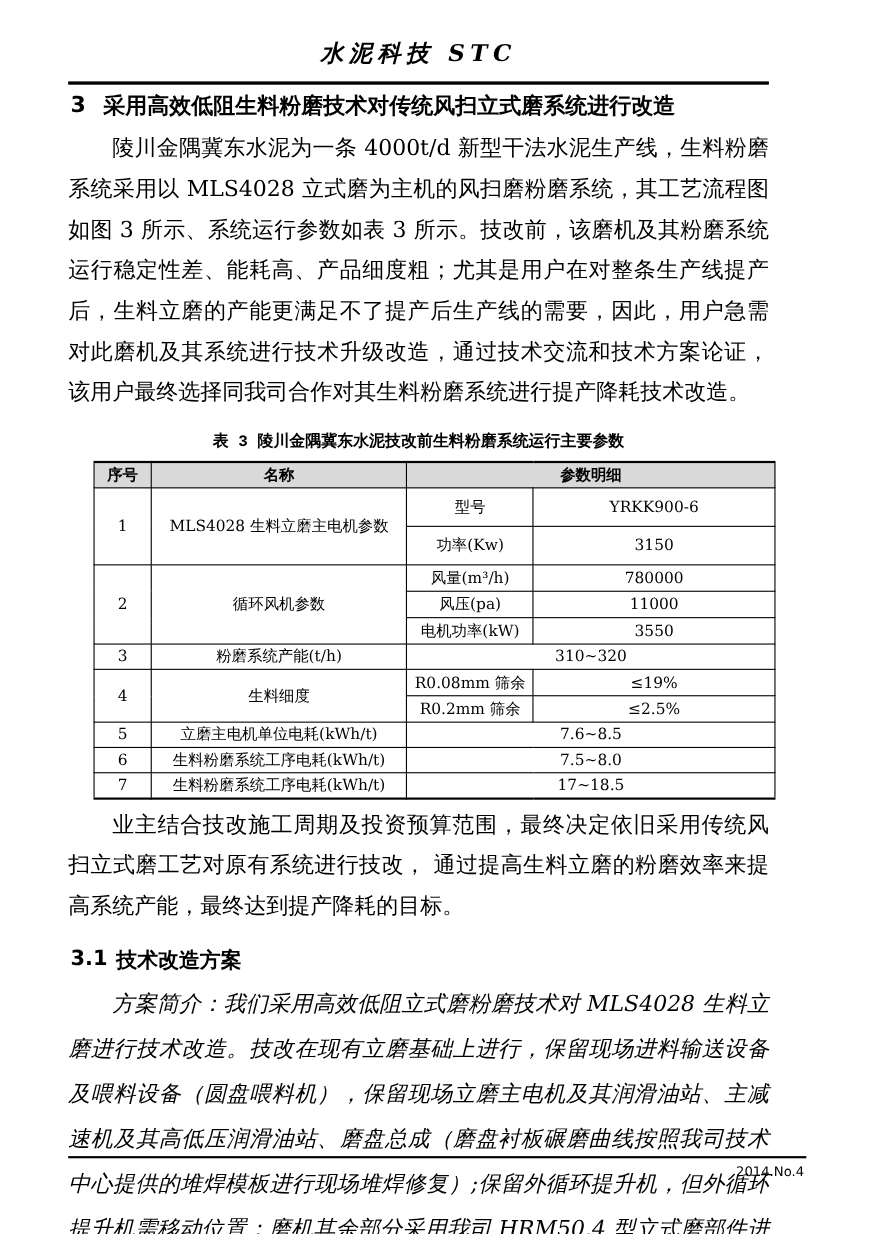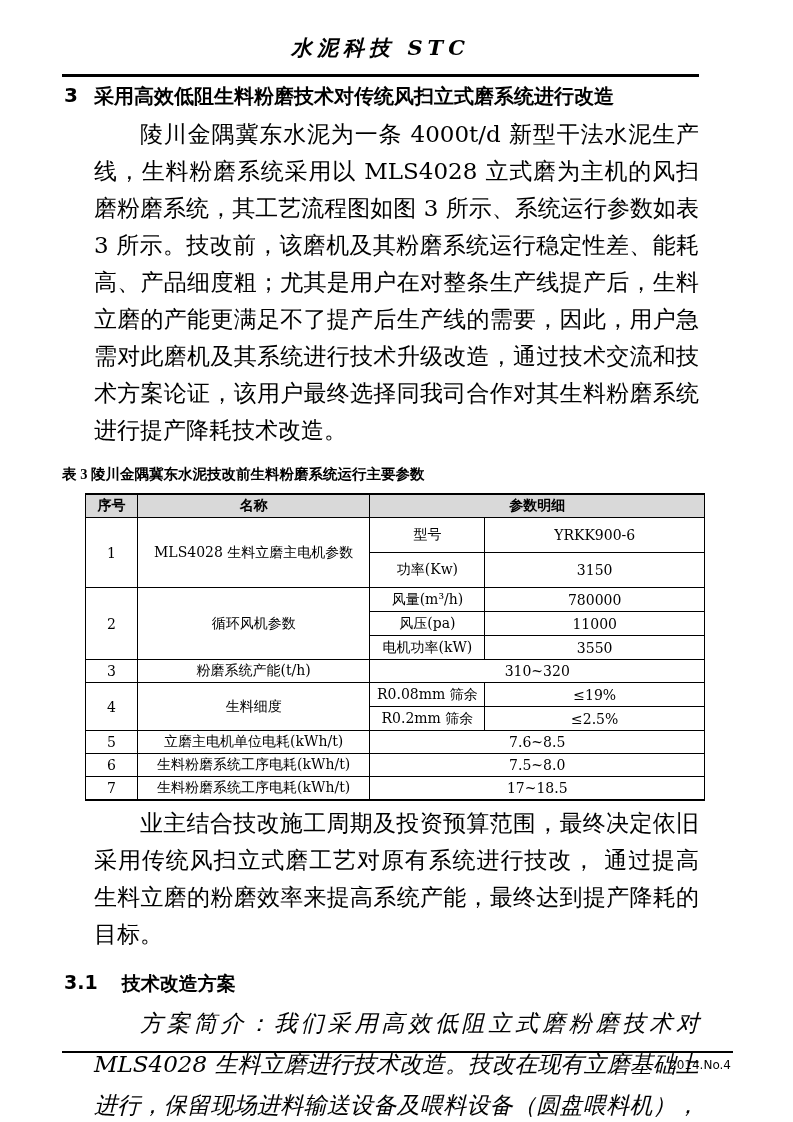--- a/index.html
+++ b/index.html
@@ -29,30 +29,29 @@
   }
   .section-heading {
     display: flex;
     gap: 16px;
     font-family: "DejaVu Sans", "Liberation Sans", sans-serif;
     font-size: 20px;
     font-weight: bold;
     padding: 4px 0 2px 2px;
   }
   .body-para {
-    font-size: 23px;
+    font-size: 20px;
     line-height: 37px;
     text-align: justify;
     text-indent: 2em;
     margin-top: 4px;
-    margin-left: 32px;
   }
   .table-caption {
-    text-align: left;
-    font-family: Liberation Serif, serif;
+    text-align: center;
+    font-family: Liberation Mono, monospace;
     font-weight: 600;
     font-size: 14.5px;
     margin: 16px 0 9px 0;
   }
   table.data-table {
     border-collapse: collapse;
     margin-left: 23px;
     width: 620px;
     font-size: 14px;
     text-align: center;
@@ -72,21 +71,21 @@
     height: 23px;
   }
   table.data-table tr.tall td { height: 35px; }
   table.data-table tr.mid td  { height: 24px; }
   .col-no    { width: 52px;  }
   .col-name  { width: 233px; }
   .col-param { width: 115px; }
   .col-value { width: 220px; }
   .subsection-heading {
     display: flex;
-    gap: 24px;
+    gap: 8px;
     font-family: "DejaVu Sans", "Liberation Sans", sans-serif;
     font-size: 19px;
     font-weight: bold;
     margin: 18px 0 6px 2px;
   }
   .para-wide { line-height: 41px; margin-top: 2px; font-style: italic; }
   .page-footer {
     position: absolute;
     left: 62px;
     right: 60px;

